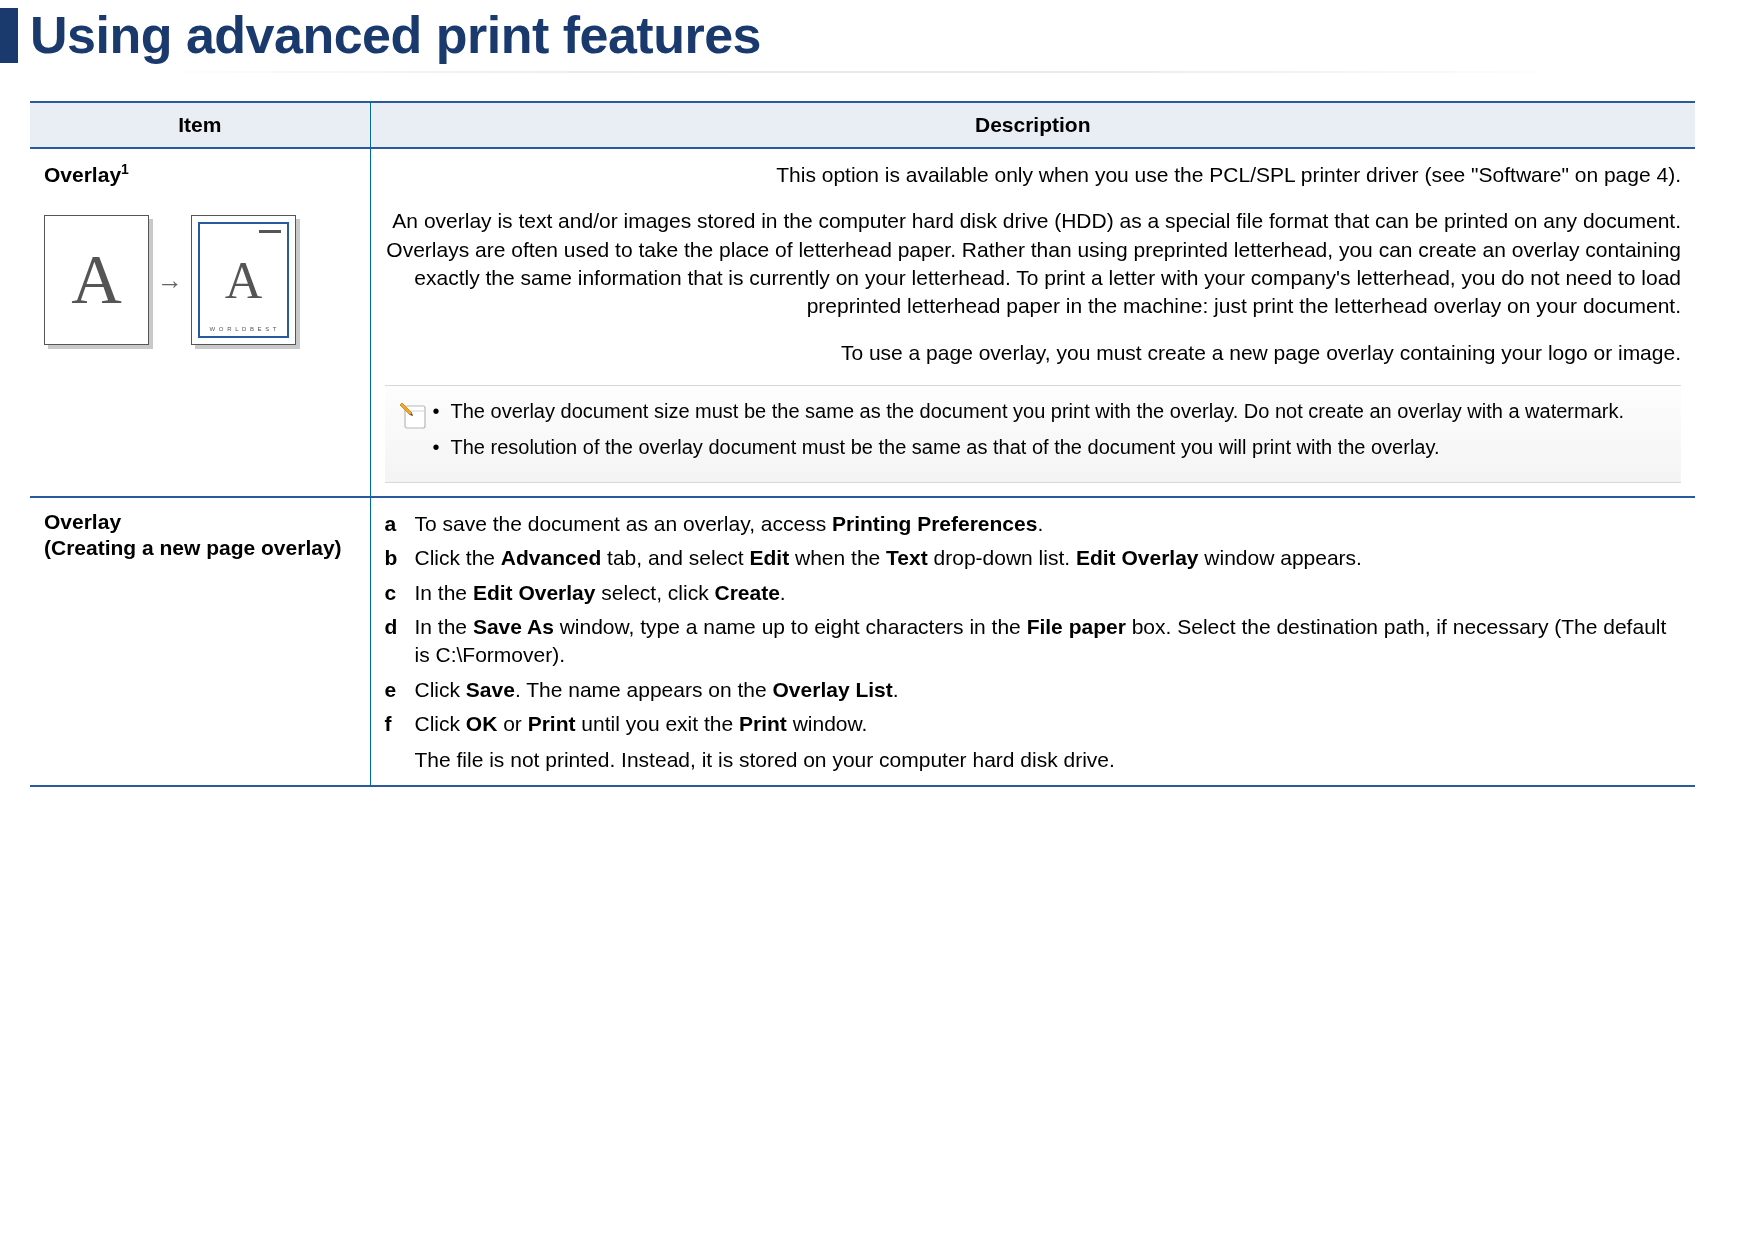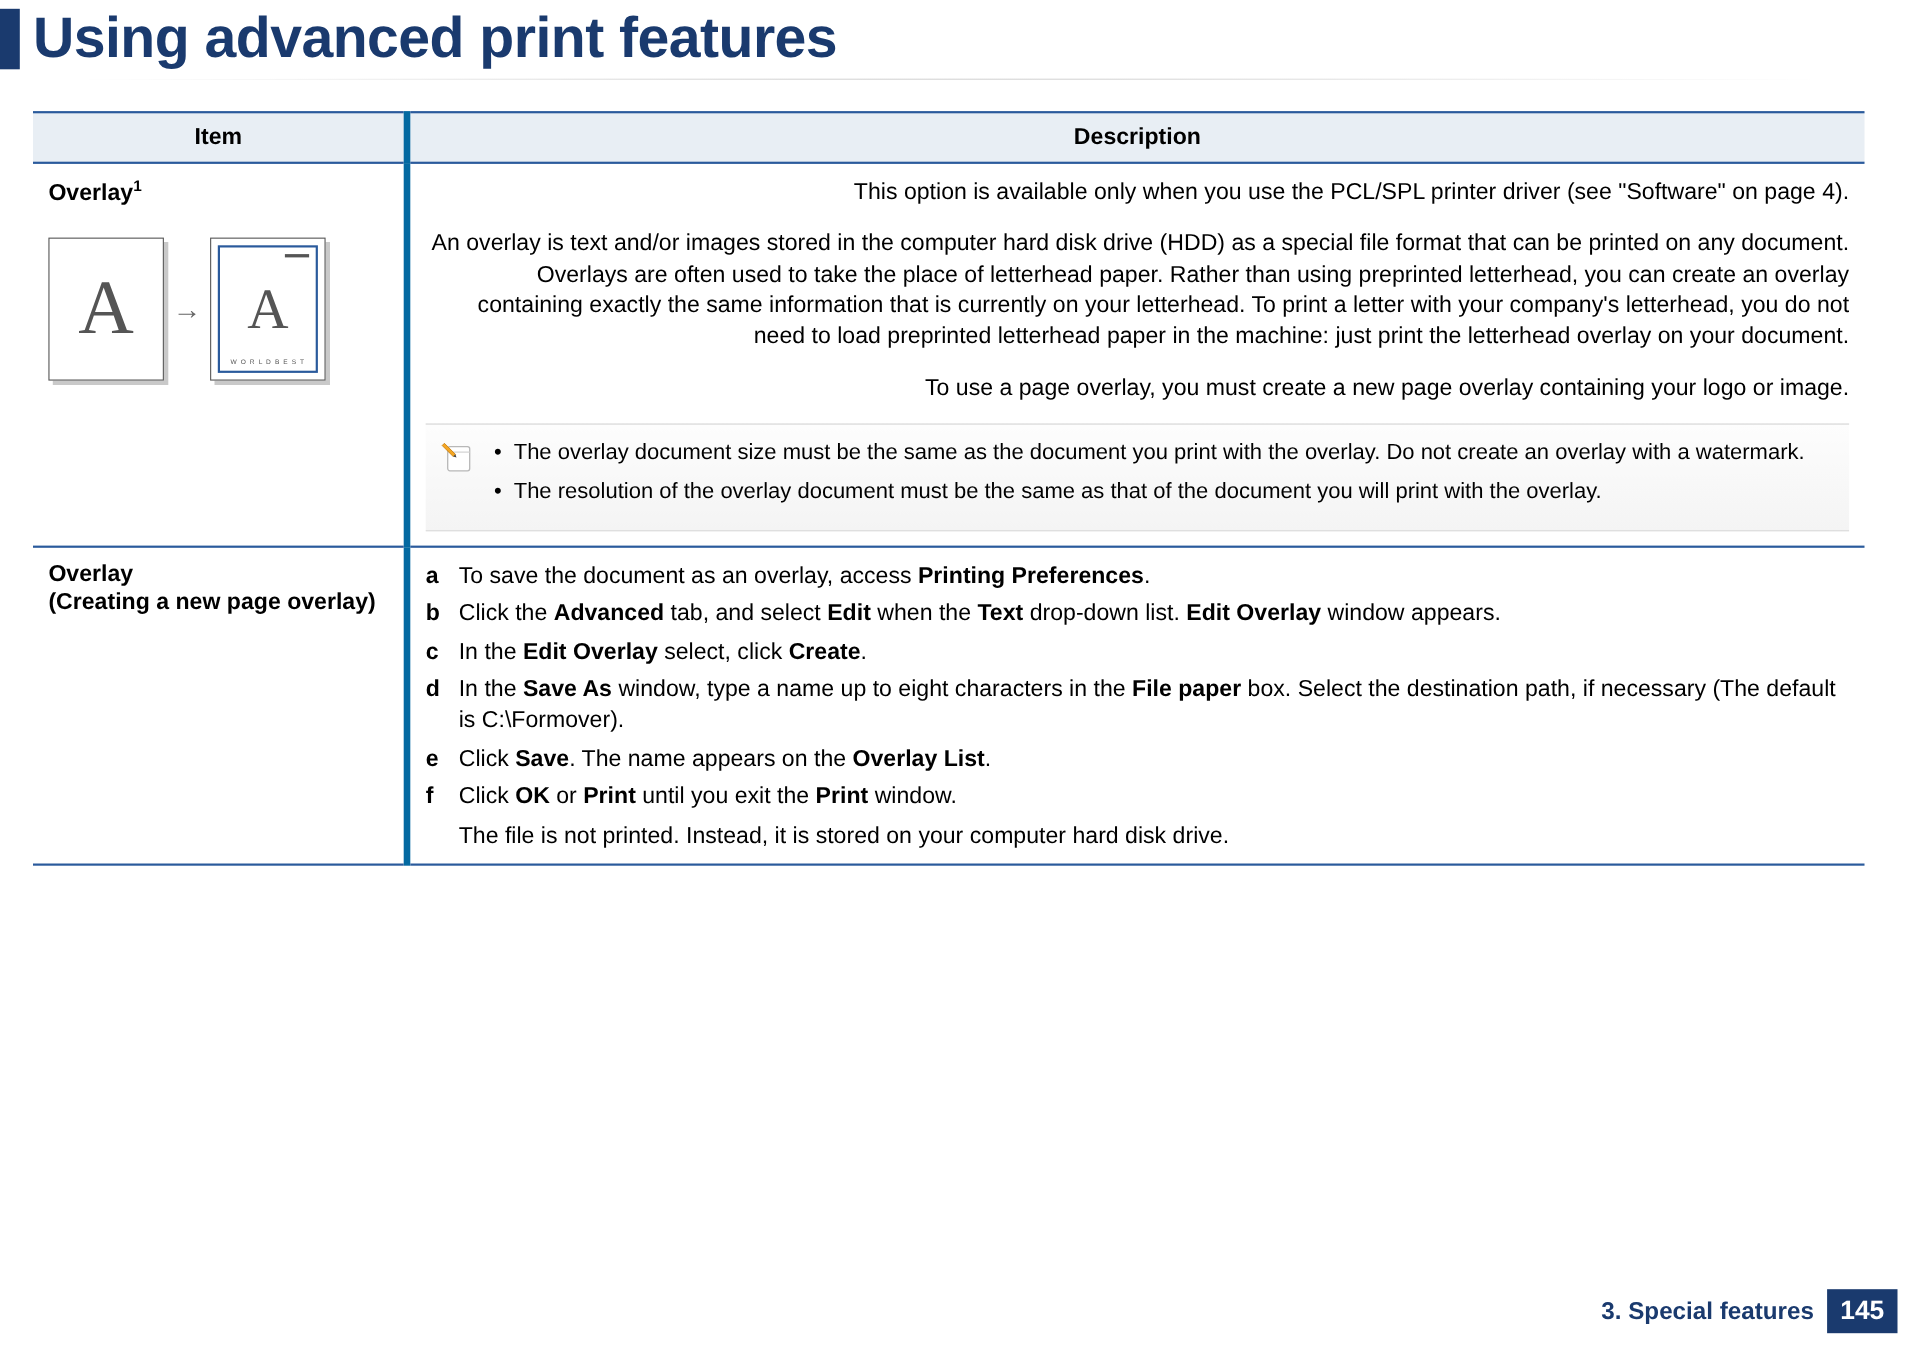--- a/index.html
+++ b/index.html
@@ -56,21 +56,21 @@
     border-bottom: 2px solid #2a5a9c;
     text-align: center;
   }
   table.main td {
     padding: 12px 14px 13px 14px;
     vertical-align: top;
     border-bottom: 2px solid #2a5a9c;
   }
   .col-item {
     width: 340px;
-    border-right: 6px solid #0369a1;
+    border-right: 1px solid #0369a1;
   }
   .item-label {
     font-weight: 700;
     font-size: 21px;
   }
   .item-sub {
     font-weight: 700;
     font-size: 21px;
     line-height: 1.35;
   }
@@ -137,21 +137,20 @@
   }
   .desc p { margin: 0 0 18px 0; line-height: 1.35; text-align: right; }
   .note-box {
     margin-top: 14px;
     background: linear-gradient(#fdfdfd,#f4f4f4);
     border: 1px solid #d8d8d8;
     border-left: none;
     border-right: none;
     padding: 12px 14px 12px 14px;
     display: flex;
-    gap: 14px;
   }
   .note-icon {
     width: 34px; height: 34px;
     flex-shrink: 0;
     position: relative;
   }
   .note-icon svg { width:34px; height:34px; }
   .note-list {
     list-style: none;
     padding: 0;
@@ -302,17 +301,13 @@
                   <span><span>Click </span><b>OK</b><span> or </span><b>Print</b><span> until you exit the </span><b>Print</b><span> window.</span></span>
                 </div>
               <div class="indent">The file is not printed. Instead, it is stored on your computer hard disk drive.</div>
             </div>
           </td>
         </tr>
       </tbody>
     </table>
   </div>
 
-  <div class="footer">
-    <span class="footer-chapter">3. Special features</span>
-    <span class="footer-page">145</span>
-  </div>
 </div>
 
 </body></html>

